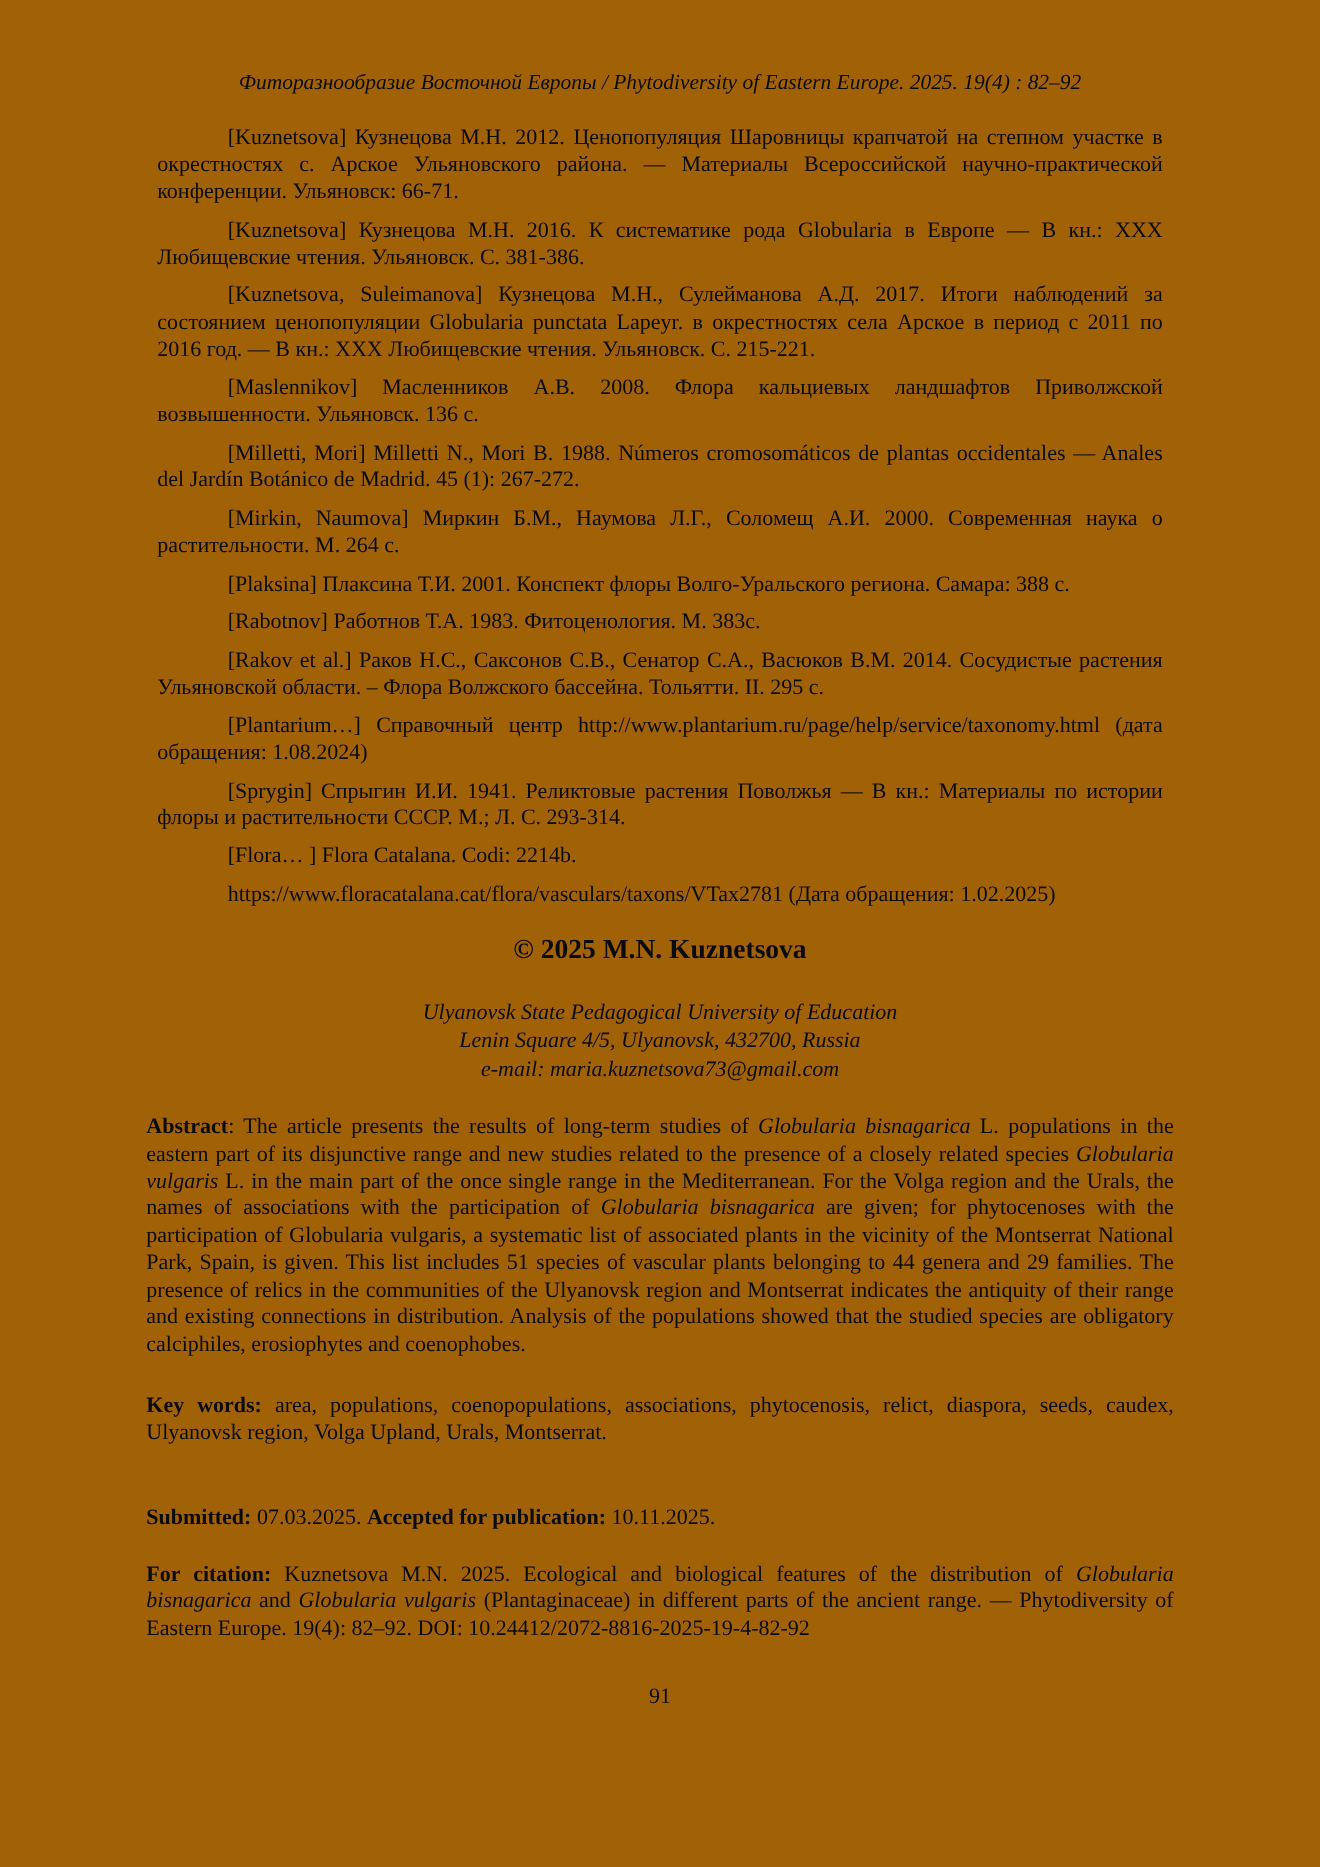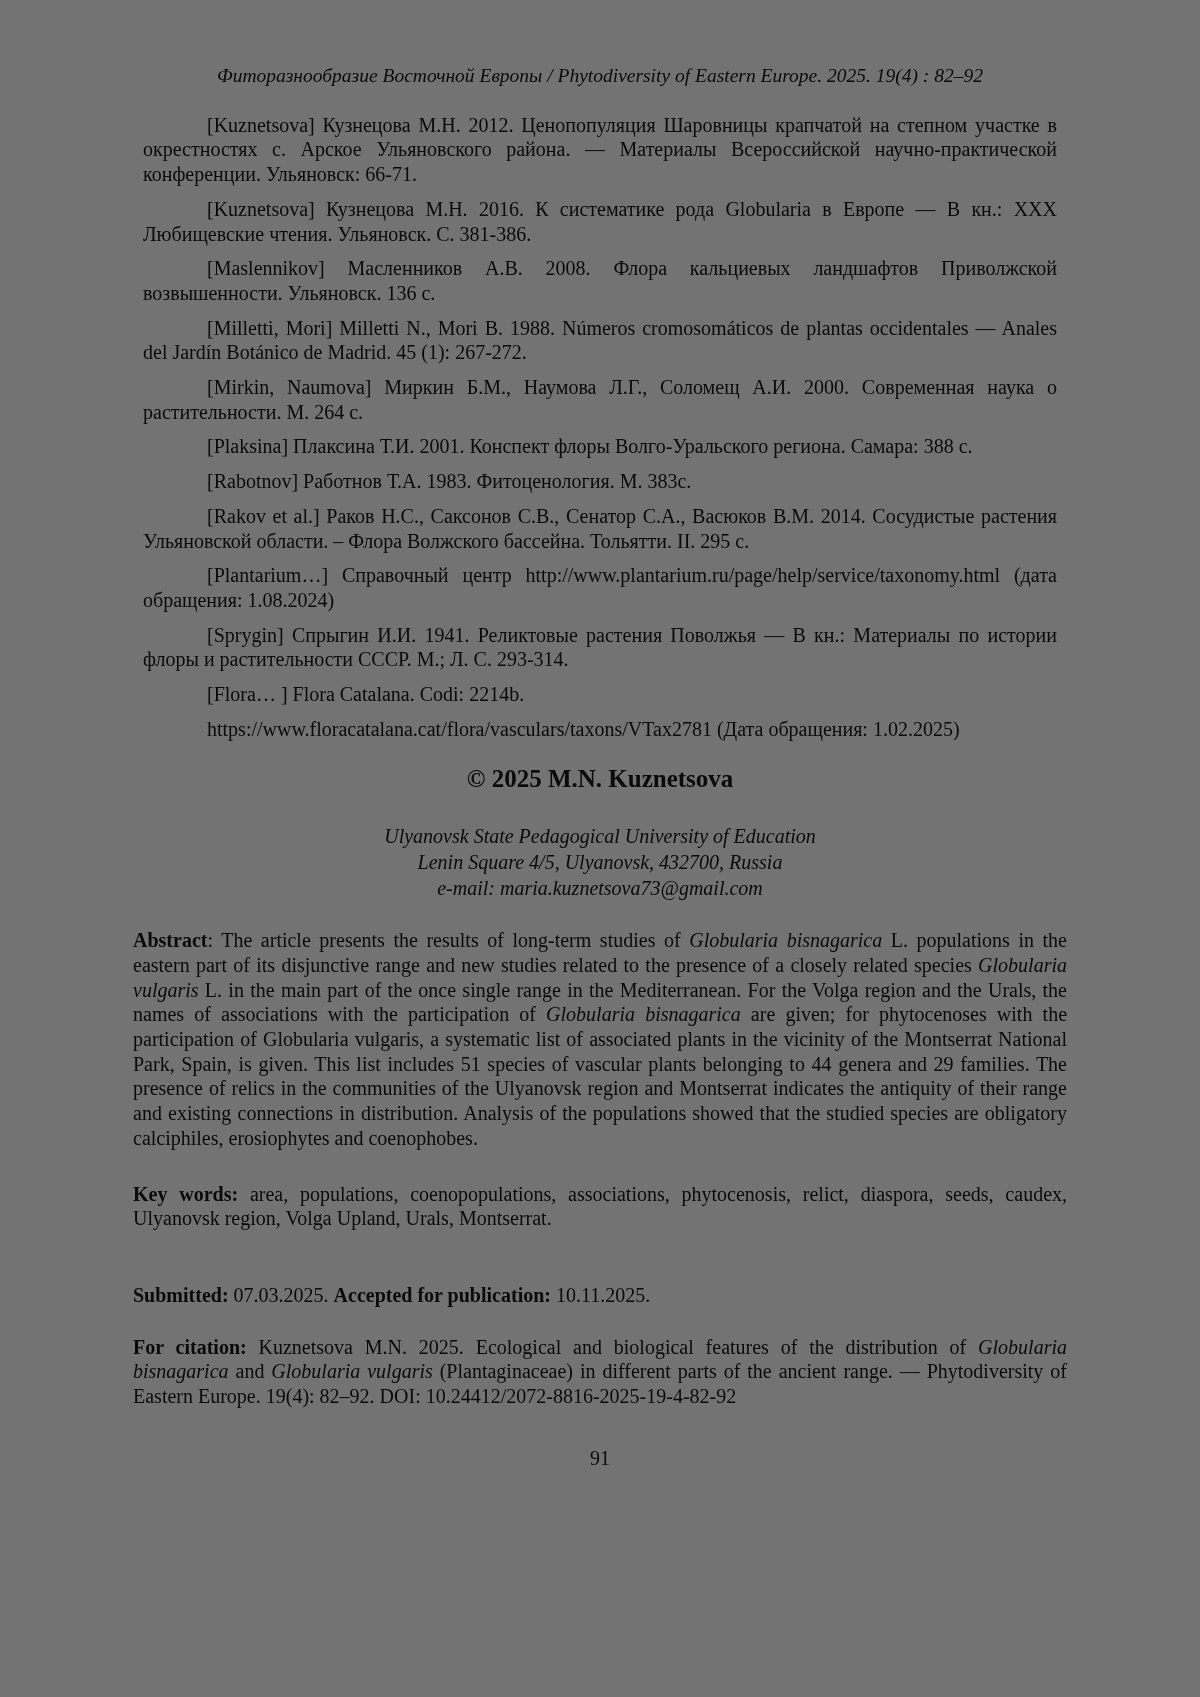--- a/index.html
+++ b/index.html
@@ -1,18 +1,18 @@
 <!DOCTYPE html>
 <html><head>
 <meta charset="utf-8">
 <style>
   html,body{margin:0;padding:0;background:#ffffff;}
   .page{
     width:1200px;height:1697px;box-sizing:border-box;
-    padding:64px 133px 0 133px;background:#737373;overflow:hidden;
+    padding:64px 133px 0 133px;background:#a16207;overflow:hidden;
     font-family:"Liberation Serif","DejaVu Serif",serif;
     color:#0a0a0a;font-size:20px;line-height:24.7px;
   }
   .journal-header{
     text-align:center;font-style:italic;font-size:19.5px;
     margin:0 0 24px 0;white-space:nowrap;
   }
   .refs p{
     margin:10px;text-indent:64px;text-align:justify;
   }
@@ -38,20 +38,21 @@
 </head>
 <body>
 
 <div class="page">
 
   <div class="journal-header">Фиторазнообразие Восточной Европы / Phytodiversity of Eastern Europe. 2025. 19(4) : 82–92</div>
 
   <section class="refs">
     <p>[Kuznetsova] Кузнецова М.Н. 2012. Ценопопуляция Шаровницы крапчатой на степном участке в окрестностях с. Арское Ульяновского района. — Материалы Всероссийской научно-практической конференции. Ульяновск: 66-71.</p>
     <p>[Kuznetsova] Кузнецова М.Н. 2016. К систематике рода Globularia в Европе — В кн.: XXX Любищевские чтения. Ульяновск. С. 381-386.</p>
+    <p>[Kuznetsova, Suleimanova] Кузнецова М.Н., Сулейманова А.Д. 2017. Итоги наблюдений за состоянием ценопопуляции Globularia punctata Lapeyr. в окрестностях села Арское в период с 2011 по 2016 год. — В кн.: XXX Любищевские чтения. Ульяновск. С. 215-221.</p>
     <p>[Maslennikov] Масленников А.В. 2008. Флора кальциевых ландшафтов Приволжской возвышенности. Ульяновск. 136 с.</p>
     <p>[Milletti, Mori] Milletti N., Mori B. 1988. Números cromosomáticos de plantas occidentales — Anales del Jardín Botánico de Madrid. 45 (1): 267-272.</p>
     <p>[Mirkin, Naumova] Миркин Б.М., Наумова Л.Г., Соломещ А.И. 2000. Современная наука о растительности. М. 264 с.</p>
     <p>[Plaksina] Плаксина Т.И. 2001. Конспект флоры Волго-Уральского региона. Самара: 388 с.</p>
     <p>[Rabotnov] Работнов Т.А. 1983. Фитоценология. М. 383с.</p>
     <p>[Rakov et al.] Раков Н.С., Саксонов С.В., Сенатор С.А., Васюков В.М. 2014. Сосудистые растения Ульяновской области. – Флора Волжского бассейна. Тольятти. II. 295 с.</p>
     <p>[Plantarium…] Справочный центр http://www.plantarium.ru/page/help/service/taxonomy.html (дата обращения: 1.08.2024)</p>
     <p>[Sprygin] Спрыгин И.И. 1941. Реликтовые растения Поволжья — В кн.: Материалы по истории флоры и растительности СССР. М.; Л. С. 293-314.</p>
     <p>[Flora… ] Flora Catalana. Codi: 2214b.</p>
     <p>https://www.floracatalana.cat/flora/vasculars/taxons/VTax2781 (Дата обращения: 1.02.2025)</p>

